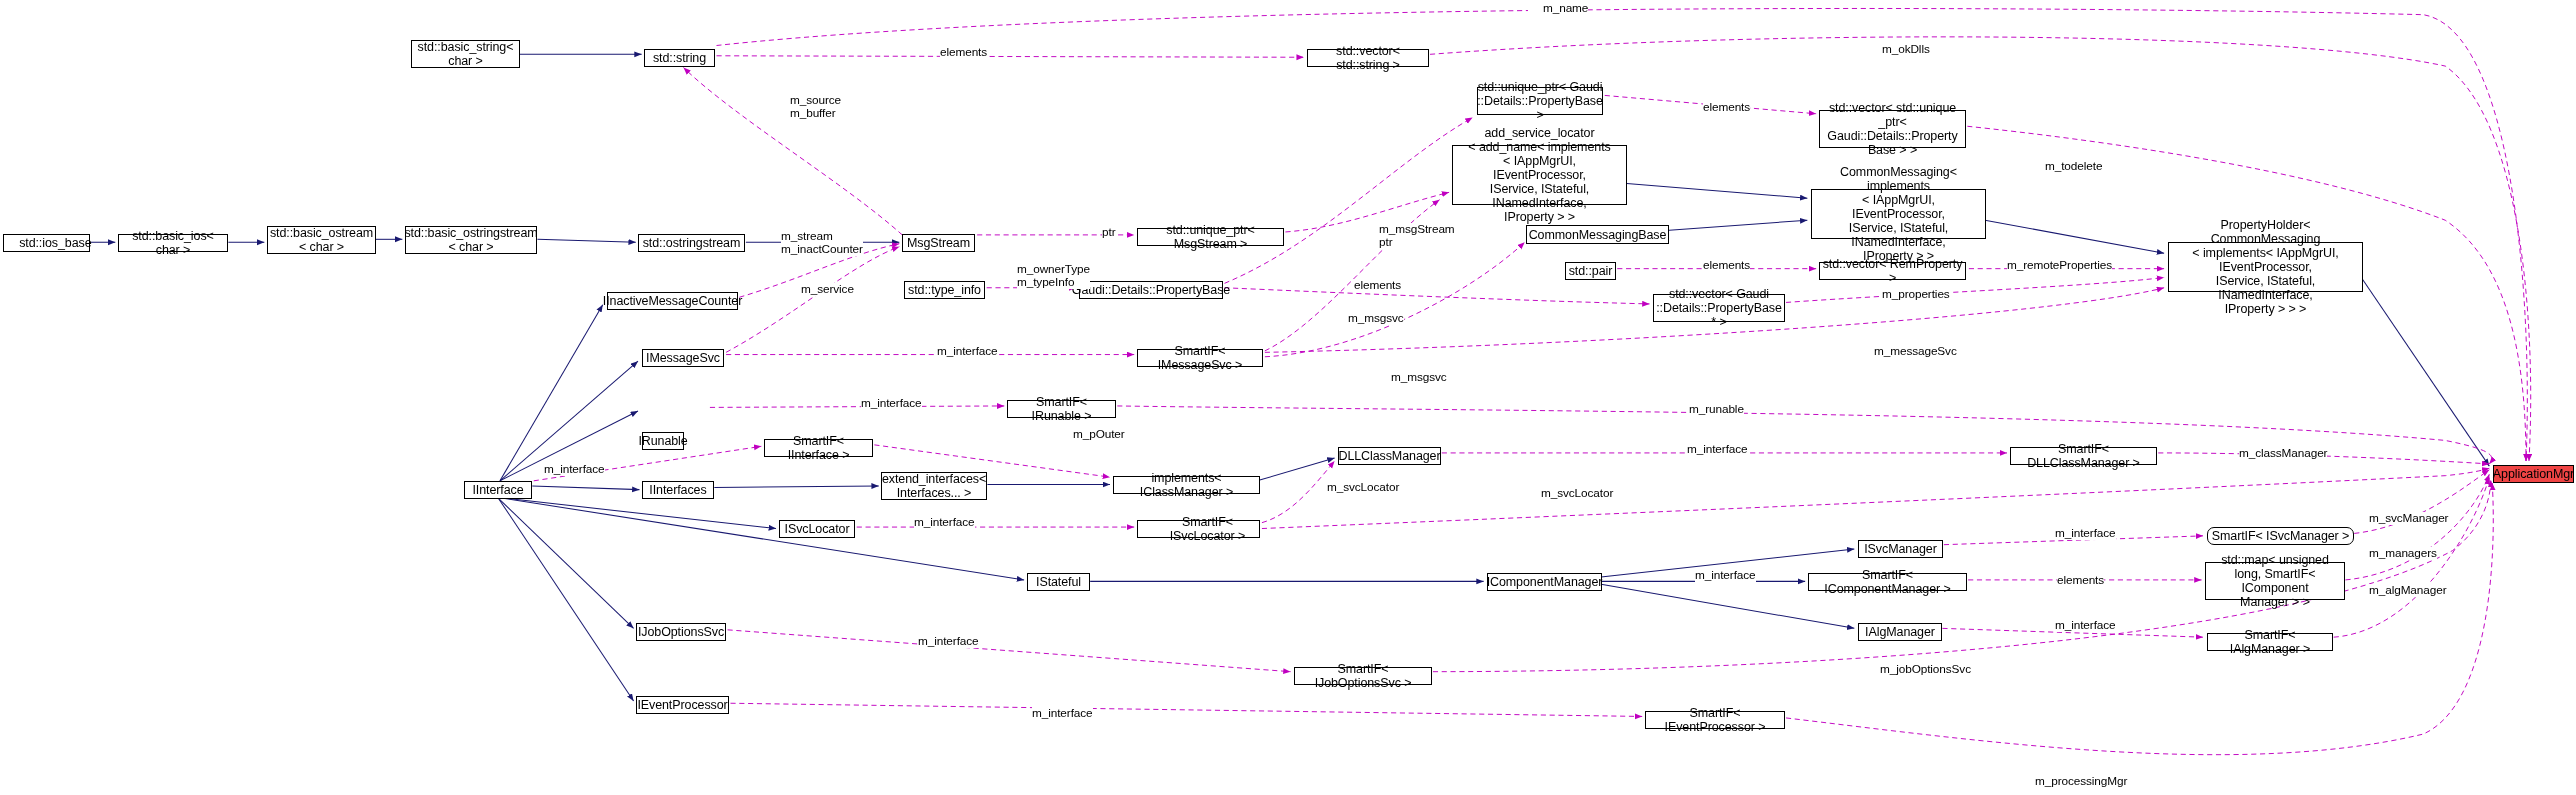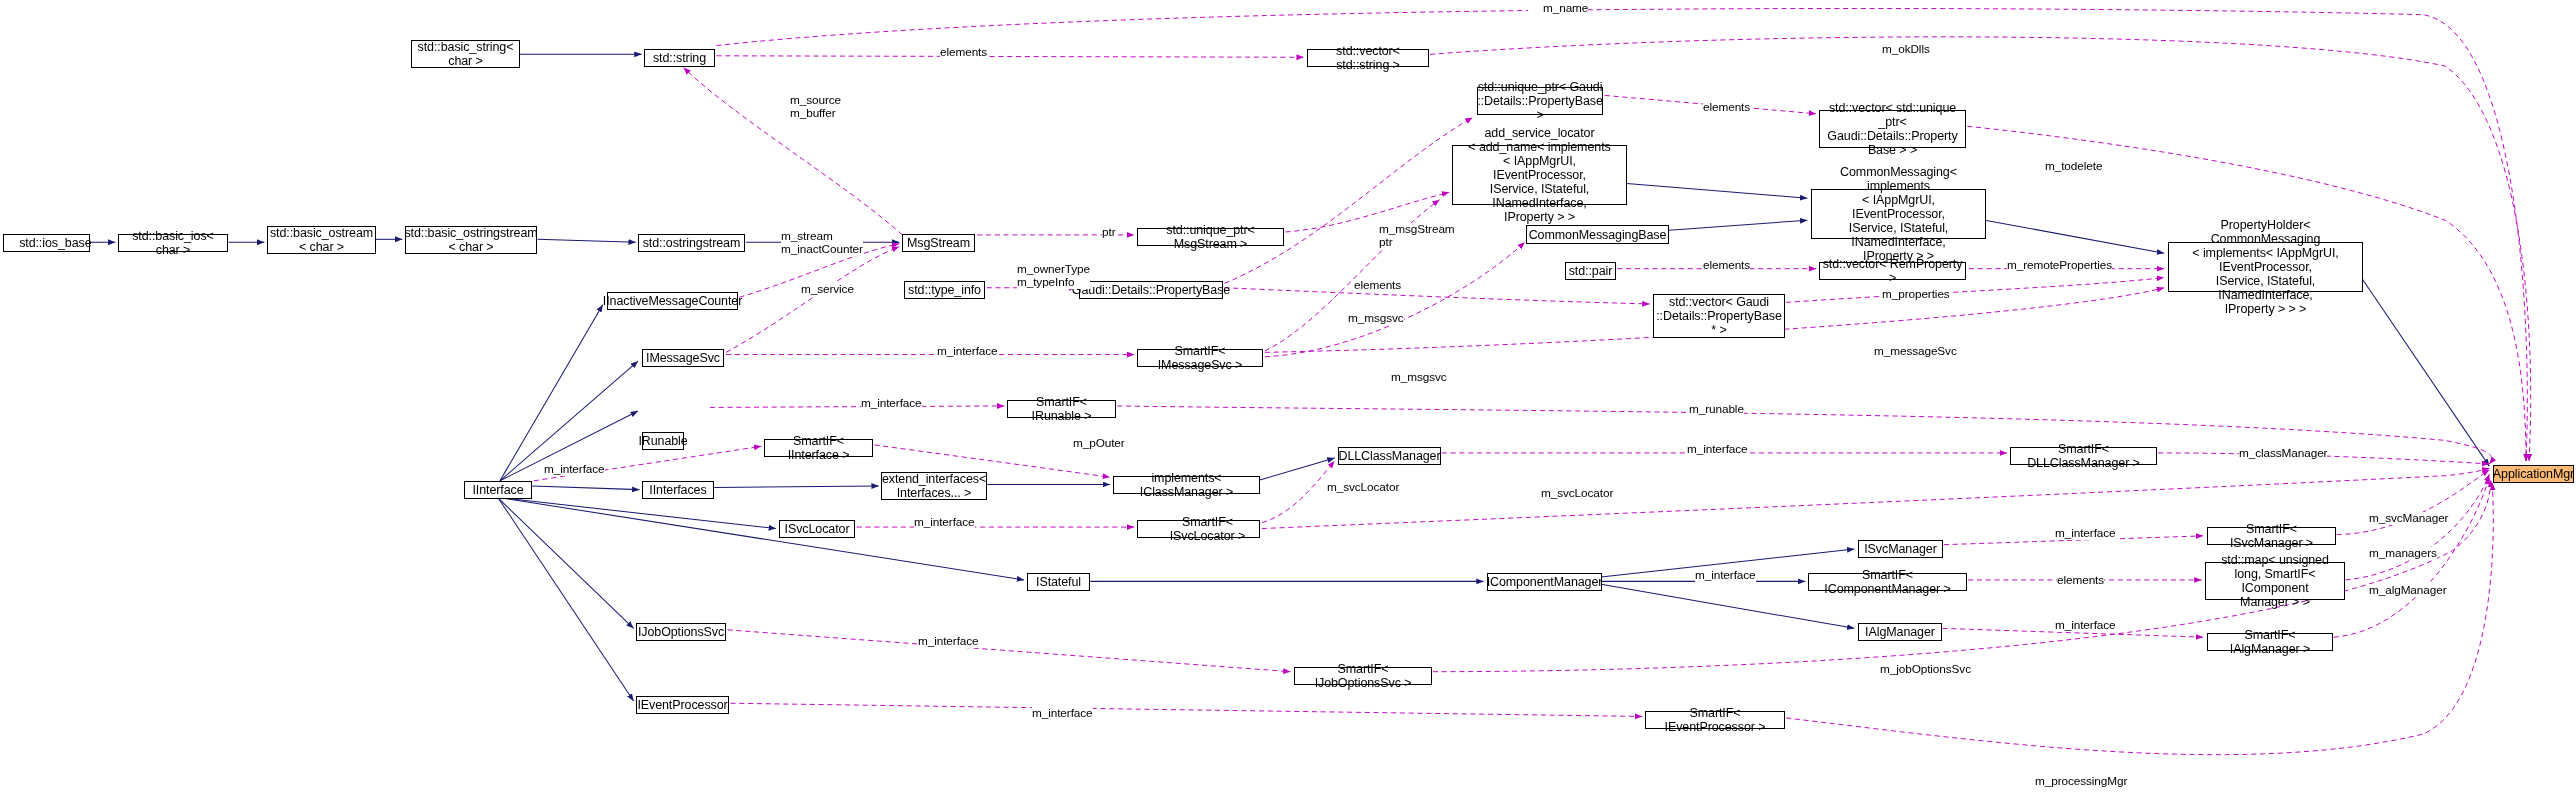--- a/index.html
+++ b/index.html
@@ -33,21 +33,21 @@
     line-height: 1.12;
     display: flex;
     align-items: center;
     justify-content: center;
     text-align: center;
     padding: 0.7px 2.2px;
     white-space: pre-line;
     letter-spacing: -0.1px;
   }
   .node.highlight {
-    background: #fdba74;
+    background: #ef4444;
   }
   .edge-label {
     position: absolute;
     font-size: 11.8px;
     color: #000000;
     background: #ffffff;
     white-space: pre-line;
     line-height: 1.1;
     text-align: left;
     letter-spacing: -0.1px;
@@ -217,21 +217,21 @@
 &lt; IAppMgrUI, IEventProcessor,
 IService, IStateful, INamedInterface,
 IProperty &gt; &gt;</div>
   <div class="node" style="left:2168px;top:242px;width:195px;height:50px;">PropertyHolder&lt; CommonMessaging
 &lt; implements&lt; IAppMgrUI, IEventProcessor,
 IService, IStateful, INamedInterface,
 IProperty &gt; &gt; &gt;</div>
   <div class="node" style="left:1526px;top:225px;width:143px;height:19px;">CommonMessagingBase</div>
   <div class="node" style="left:1565px;top:262px;width:51px;height:17.6px;">std::pair</div>
   <div class="node" style="left:1819px;top:262px;width:147px;height:17.6px;">std::vector&lt; RemProperty &gt;</div>
-  <div class="node" style="left:1653px;top:294px;width:132px;height:44px;">std::vector&lt; Gaudi
+  <div class="node" style="left:1653px;top:294px;width:132px;height:28px;">std::vector&lt; Gaudi
 ::Details::PropertyBase * &gt;</div>
   <div class="node" style="left:2.9px;top:234px;width:87px;height:17.6px;padding-left:20px;">std::ios_base</div>
   <div class="node" style="left:118px;top:234px;width:110px;height:17.6px;">std::basic_ios&lt; char &gt;</div>
   <div class="node" style="left:267px;top:226px;width:109px;height:28px;">std::basic_ostream
 &lt; char &gt;</div>
   <div class="node" style="left:405px;top:226px;width:132px;height:28px;">std::basic_ostringstream
 &lt; char &gt;</div>
   <div class="node" style="left:638px;top:234px;width:107px;height:17.6px;">std::ostringstream</div>
   <div class="node" style="left:902px;top:234px;width:73px;height:17.6px;">MsgStream</div>
   <div class="node" style="left:1137px;top:228px;width:147px;height:17.6px;">std::unique_ptr&lt; MsgStream &gt;</div>
@@ -246,21 +246,21 @@
   <div class="node" style="left:1338px;top:447px;width:103px;height:17.6px;">DLLClassManager</div>
   <div class="node" style="left:2010px;top:447px;width:147px;height:17.6px;">SmartIF&lt; DLLClassManager &gt;</div>
   <div class="node" style="left:464px;top:481px;width:68px;height:17.6px;">IInterface</div>
   <div class="node" style="left:642px;top:481px;width:72px;height:17.6px;">IInterfaces</div>
   <div class="node" style="left:881px;top:472px;width:106px;height:28px;">extend_interfaces&lt;
 Interfaces... &gt;</div>
   <div class="node" style="left:1113px;top:476px;width:147px;height:17.6px;">implements&lt; IClassManager &gt;</div>
   <div class="node" style="left:779px;top:520px;width:76px;height:17.6px;">ISvcLocator</div>
   <div class="node" style="left:1137px;top:520px;width:123px;height:17.6px;padding-left:20px;">SmartIF&lt; ISvcLocator &gt;</div>
   <div class="node" style="left:1858px;top:540px;width:85px;height:17.6px;">ISvcManager</div>
-  <div class="node" style="left:2207px;top:527px;width:129px;height:17.6px;">SmartIF&lt; ISvcManager &gt;</div>
+  <div class="node" style="left:2207px;top:527px;width:147px;height:17.6px;border-radius:7px;">SmartIF&lt; ISvcManager &gt;</div>
   <div class="node" style="left:1027px;top:573px;width:63px;height:17.6px;">IStateful</div>
   <div class="node" style="left:1487px;top:573px;width:115px;height:17.6px;">IComponentManager</div>
   <div class="node" style="left:1808px;top:573px;width:159px;height:17.6px;">SmartIF&lt; IComponentManager &gt;</div>
   <div class="node" style="left:2205px;top:562px;width:140px;height:38px;">std::map&lt; unsigned
 long, SmartIF&lt; IComponent
 Manager &gt; &gt;</div>
   <div class="node" style="left:636px;top:623px;width:90px;height:17.6px;">IJobOptionsSvc</div>
   <div class="node" style="left:1858px;top:623px;width:84px;height:17.6px;">IAlgManager</div>
   <div class="node" style="left:2207px;top:633px;width:126px;height:17.6px;">SmartIF&lt; IAlgManager &gt;</div>
   <div class="node" style="left:1294px;top:667px;width:138px;height:17.6px;">SmartIF&lt; IJobOptionsSvc &gt;</div>
@@ -286,21 +286,21 @@
   <div class="edge-label" style="left:1017px;top:263px;">m_ownerType
 m_typeInfo</div>
   <div class="edge-label" style="left:1354px;top:279px;">elements</div>
   <div class="edge-label" style="left:1882px;top:288px;">m_properties</div>
   <div class="edge-label" style="left:1348px;top:312px;">m_msgsvc</div>
   <div class="edge-label" style="left:937px;top:345px;">m_interface</div>
   <div class="edge-label" style="left:1874px;top:345px;">m_messageSvc</div>
   <div class="edge-label" style="left:1391px;top:371px;">m_msgsvc</div>
   <div class="edge-label" style="left:861px;top:397px;">m_interface</div>
   <div class="edge-label" style="left:1689px;top:403px;">m_runable</div>
-  <div class="edge-label" style="left:1037px;top:437px;padding-left:36px;">m_pOuter</div>
+  <div class="edge-label" style="left:1037px;top:428px;padding-left:36px;">m_pOuter</div>
   <div class="edge-label" style="left:1687px;top:443px;">m_interface</div>
   <div class="edge-label" style="left:2239px;top:447px;">m_classManager</div>
   <div class="edge-label" style="left:544px;top:463px;">m_interface</div>
   <div class="edge-label" style="left:1327px;top:481px;">m_svcLocator</div>
   <div class="edge-label" style="left:1541px;top:487px;">m_svcLocator</div>
   <div class="edge-label" style="left:2369px;top:512px;">m_svcManager</div>
   <div class="edge-label" style="left:914px;top:516px;">m_interface</div>
   <div class="edge-label" style="left:2055px;top:527px;">m_interface</div>
   <div class="edge-label" style="left:2369px;top:547px;">m_managers</div>
   <div class="edge-label" style="left:1695px;top:569px;">m_interface</div>

